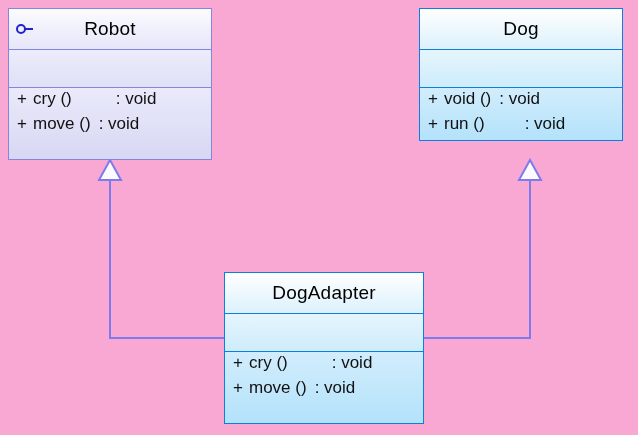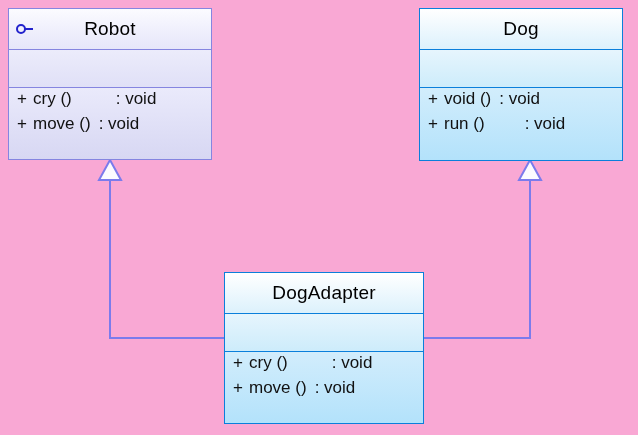--- a/index.html
+++ b/index.html
@@ -161,21 +161,21 @@
         <span class="op-type" style="margin-left:44px;">: void</span>
       </div>
       <div class="op-line" style="margin-top:8px;">
         <span class="op-vis">+</span>
         <span class="op-sig">move ()</span>
         <span class="op-type" style="margin-left:8px;">: void</span>
       </div>
     </div>
   </div>
 
-  <div class="uml-class skin-cyan" style="left:419px; top:8px; width:204px; height:153px;">
+  <div class="uml-class skin-cyan" style="left:419px; top:8px; width:204px; height:133px;">
     <div class="compartment title-row" style="height:41px;">
       <span>Dog</span>
     </div>
     <div class="compartment attr-row" style="height:38px;"></div>
     <div class="compartment ops-row" style="flex:1;">
       <div class="op-line">
         <span class="op-vis">+</span>
         <span class="op-sig">void ()</span>
         <span class="op-type" style="margin-left:8px;">: void</span>
       </div>

